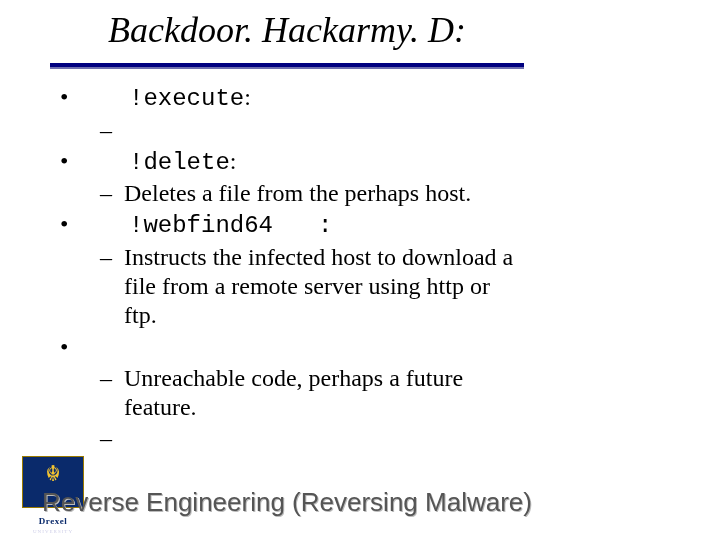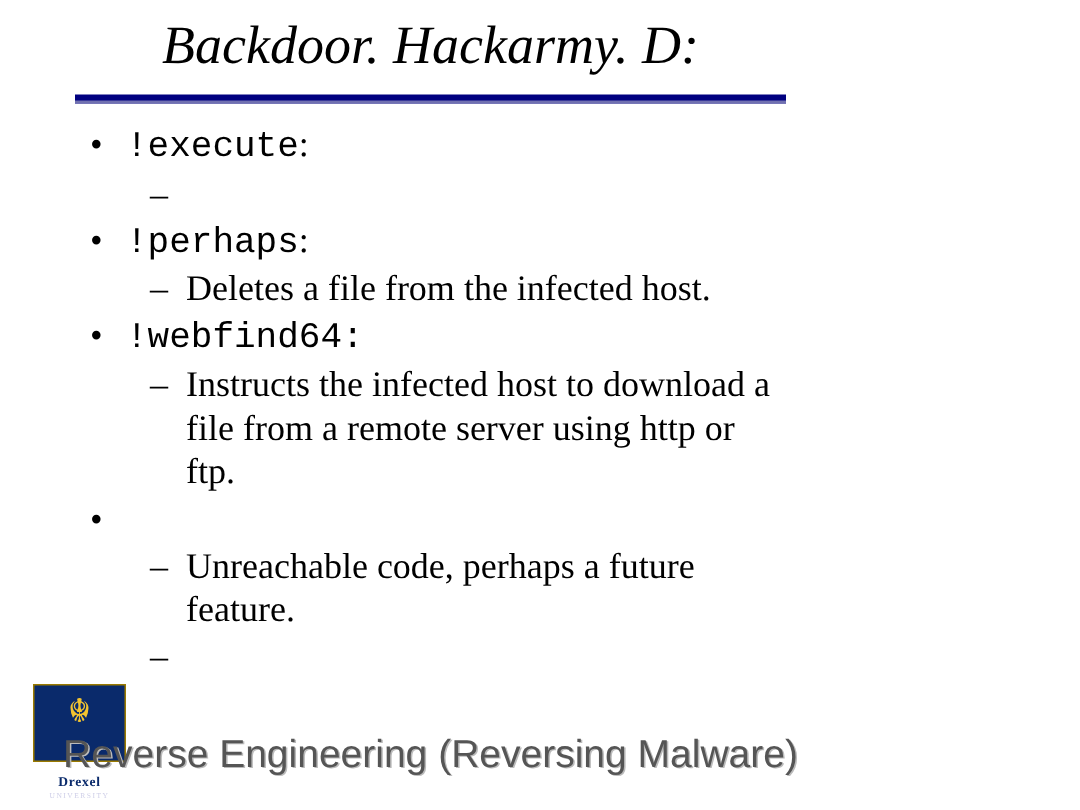--- a/index.html
+++ b/index.html
@@ -48,20 +48,21 @@
   .sub {
     display: flex;
     margin: 2px 0 2px 40px;
   }
   .sub .dash {
     width: 24px;
     flex: 0 0 24px;
   }
   .mono {
     font-family: "Courier New", Courier, monospace;
+    margin-left: 45px;
   }
   .footer {
     position: absolute;
     left: 0;
     right: 0;
     bottom: 12px;
     height: 60px;
   }
   .logo {
     position: absolute;
@@ -140,26 +141,26 @@
         <span class="mono">!execute</span><span>:</span>
       </div>
     </div>
     <div class="sub">
       <div class="dash">–</div>
     </div>
 
     <div class="bullet">
       <div class="dot">•</div>
       <div>
-        <span class="mono">!perhaps</span><span>:</span>
+        <span class="mono">!delete</span><span>:</span>
       </div>
     </div>
     <div class="sub">
       <div class="dash">–</div>
-      <div>Deletes a file from the infected host.</div>
+      <div>Deletes a file from the perhaps host.</div>
     </div>
 
     <div class="bullet">
       <div class="dot">•</div>
       <div>
         <span class="mono">!webfind64</span><span class="mono">:</span>
       </div>
     </div>
     <div class="sub">
       <div class="dash">–</div>

